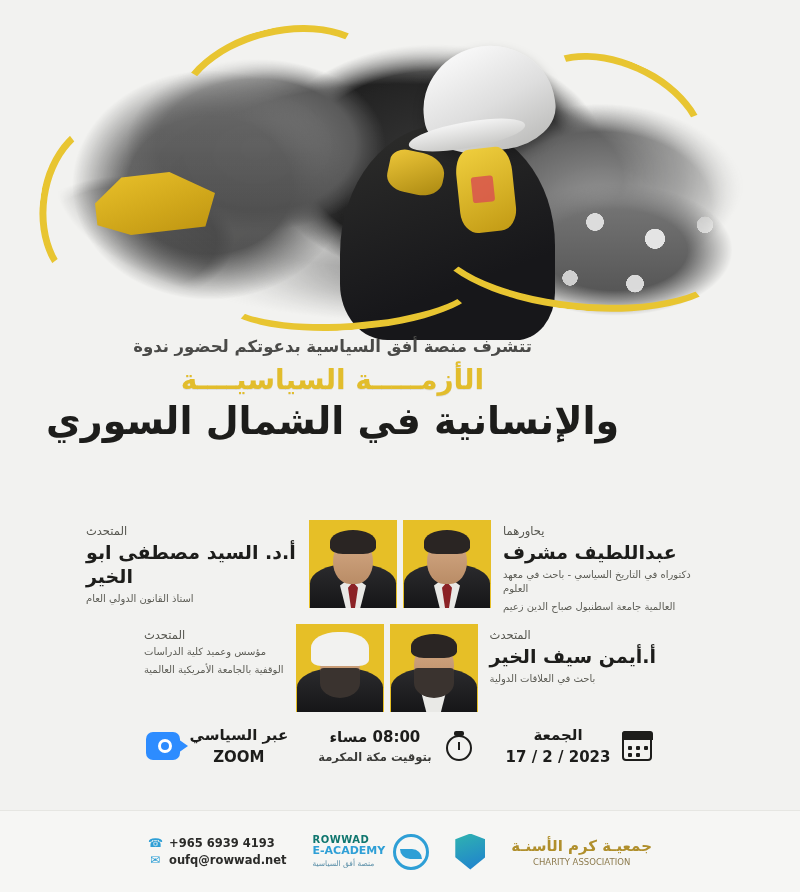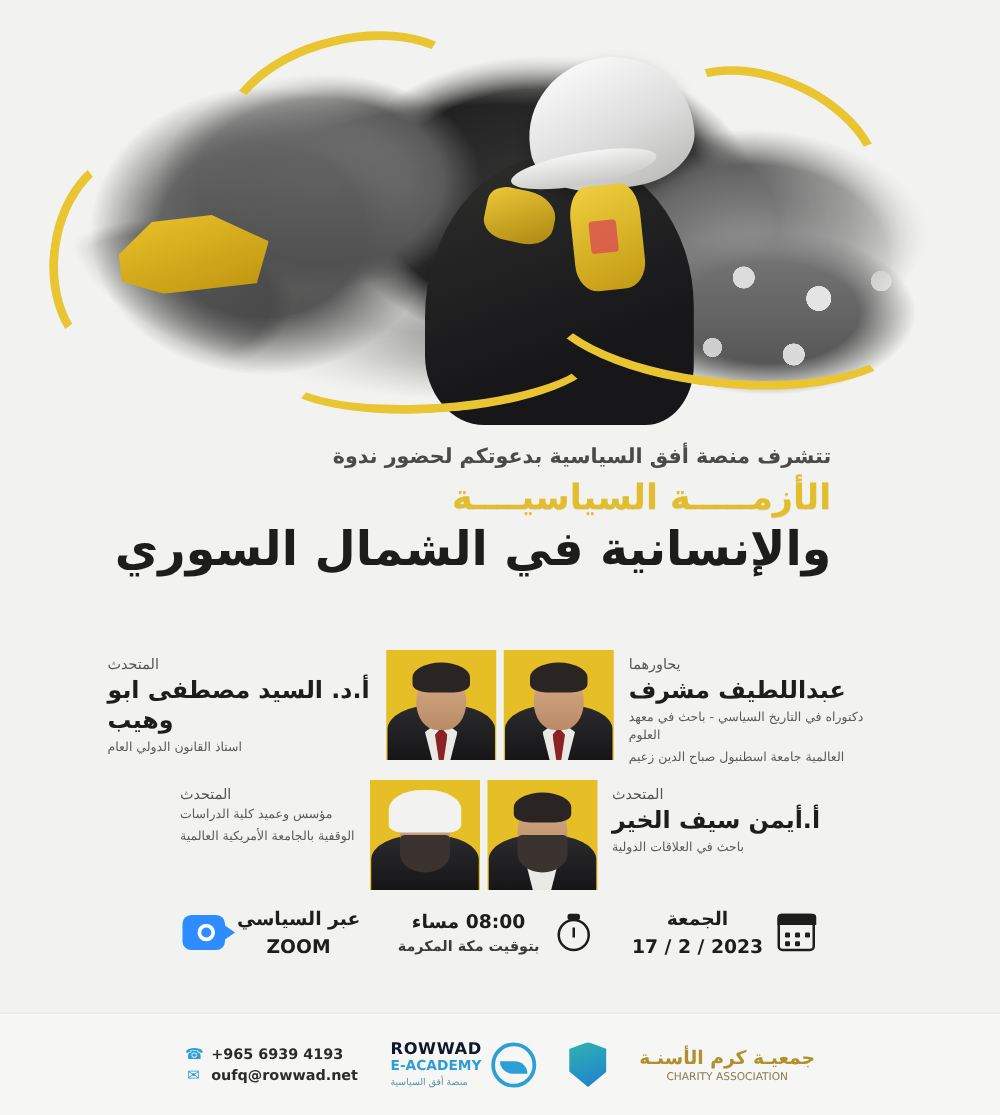--- a/index.html
+++ b/index.html
@@ -152,23 +152,23 @@
   .stroke.s3 { top: 190px; left: 430px; width: 300px; height: 120px;
     border-color: transparent transparent #e8c531 transparent; transform: rotate(6deg); }
   .stroke.s4 { top: 60px; left: 520px; width: 190px; height: 120px;
     border-color: #e8c531 transparent transparent transparent; transform: rotate(24deg); }
   .stroke.s5 { top: 250px; left: 220px; width: 260px; height: 80px;
     border-color: transparent transparent #e8c531 transparent; transform: rotate(-4deg); }
 
   
   .titles {
     position: absolute;
-    top: 355px; left: 0;
+    top: 337px; left: 0;
     width: 665px;
-    text-align: right;
+    text-align: center;
   }
   .kicker {
     font-size: 16.5px;
     color: #4a4a48;
     letter-spacing: 2px;
     margin-bottom: 8px;
     font-weight: 600;
   }
   .title-main {
     font-size: 28px;
@@ -331,21 +331,21 @@
   .f-arabic-logo .l2 { font-size: 8.5px; color: #8c7a4c; margin-top: 2px; }
   .f-shield { width: 30px; height: 36px; background: linear-gradient(160deg, #2fb3b0, #1f7fd0);
     clip-path: polygon(50% 0, 100% 16%, 100% 66%, 50% 100%, 0 66%, 0 16%); }
   .f-rowwad { display: flex; align-items: center; gap: 8px; }
   .f-rowwad .mark { width: 36px; height: 36px; border: 3px solid #2e9fd6; border-radius: 50%; position: relative; }
   .f-rowwad .mark::after {
     content: ""; position: absolute; top: 12px; left: 4px; width: 22px; height: 10px;
     background: #2e9fd6; border-radius: 0 12px 0 12px;
   }
   .f-rowwad .txt { text-align: left; direction: ltr; }
-  .f-rowwad .t1 { font-size: 13px; font-weight: 800; color: #0f172a; line-height: 1.05; letter-spacing: .5px; }
+  .f-rowwad .t1 { font-size: 10px; font-weight: 800; color: #0f766e; line-height: 1.05; letter-spacing: .5px; }
   .f-rowwad .t2 { font-size: 11px; font-weight: 700; color: #2e9fd6; line-height: 1.05; }
   .f-rowwad .t3 { font-size: 7.5px; color: #5b8fa8; margin-top: 2px; }
   .f-contact { direction: ltr; text-align: left; }
   .f-contact .row { display: flex; align-items: center; gap: 7px; margin: 3px 0; }
   .f-contact .row span.t { font-size: 11.5px; color: #2b2b29; font-weight: 600; }
   .ci { width: 14px; height: 14px; display: inline-block; color: #2e9fd6; font-size: 12px; line-height: 14px; text-align: center; }
 </style>
 </head>
 <body>
 
@@ -399,21 +399,21 @@
           <div class="suit"></div>
           <div class="shirt"></div>
           <div class="tie"></div>
           <div class="face"></div>
           <div class="hair"></div>
         </div>
       </div>
 
       <div class="sinfo left-al">
         <div class="srole">المتحدث</div>
-        <div class="sname">أ.د. السيد مصطفى ابو وهيب</div>
+        <div class="sname">أ.د. السيد مصطفى ابو الخير</div>
         <div class="stitle-line">استاذ القانون الدولي العام</div>
       </div>
     </div>
 
     <div class="srow">
       <div class="sinfo right-al">
         <div class="srole">المتحدث</div>
         <div class="sname">أ.أيمن سيف الخير</div>
         <div class="stitle-line">باحث في العلاقات الدولية</div>
       </div>

